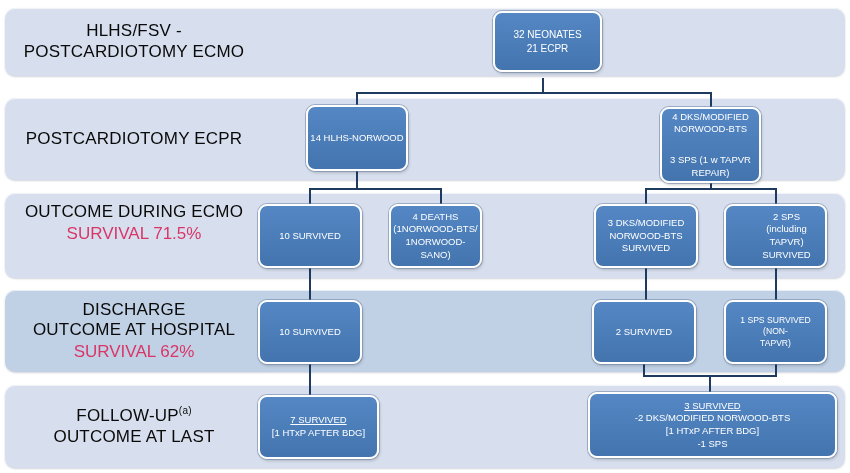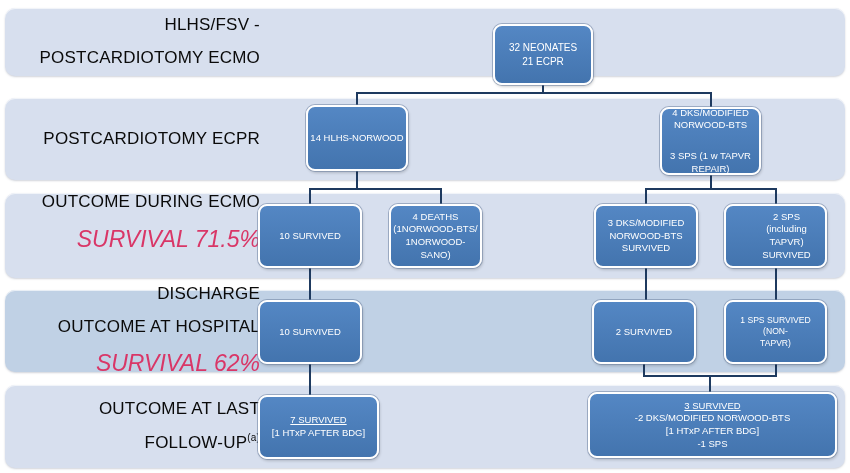--- a/index.html
+++ b/index.html
@@ -8,26 +8,26 @@
     font-family:"Liberation Sans", sans-serif; overflow:hidden;
   }
   .band {
     position:absolute; left:5px; width:840px; border-radius:10px;
     background:var(--band);
     box-shadow: inset 0 1px 0 rgba(255,255,255,0.65), 0 1px 2px rgba(120,130,150,0.35);
   }
   .band.alt { background:var(--band-alt); }
   .rowlabel {
     position:absolute; left:8px; width:252px;
-    display:flex; flex-direction:column; align-items:flex-end; justify-content:center;
-    text-align:center; color:var(--label); z-index:3;gap:12px;
+    display:flex; flex-direction:column; align-items:center; justify-content:center;
+    text-align:center; color:var(--label); z-index:3;
   }
   .rowlabel .line { font-size:17px; line-height:1.22; letter-spacing:0.2px; }
   .rowlabel .line sup { font-size:10px; }
-  .rowlabel .survival { font-size:23px; line-height:1.25; color:var(--survival);font-style:italic; }
+  .rowlabel .survival { font-size:17px; line-height:1.25; color:var(--survival); }
   .node {
     position:absolute; z-index:4; box-sizing:border-box;
     background:linear-gradient(180deg, var(--box-top), var(--box-bottom));
     border:2px solid var(--box-border); border-radius:9px;
     box-shadow:0 0 0 1px rgba(110,130,160,0.55), 1px 2px 3px rgba(0,0,0,0.18);
     color:var(--box-text);
     display:flex; flex-direction:column; align-items:center; justify-content:center;
     text-align:center; font-size:9.5px; line-height:1.32; padding:3px 2px;
   }
   .node .bl { display:block; }
@@ -60,22 +60,22 @@
   <div class="rowlabel" style="top:193px; height:60px;">
     <div class="line">OUTCOME DURING ECMO</div>
     <div class="survival">SURVIVAL 71.5%</div>
   </div>
   <div class="rowlabel" style="top:290px; height:82px;">
     <div class="line">DISCHARGE</div>
     <div class="line">OUTCOME AT HOSPITAL</div>
     <div class="survival">SURVIVAL 62%</div>
   </div>
   <div class="rowlabel" style="top:385px; height:83px;">
+    <div class="line"><span>FOLLOW-UP</span><sup>(a)</sup></div>
     <div class="line">OUTCOME AT LAST</div>
-    <div class="line"><span>FOLLOW-UP</span><sup>(a)</sup></div>
   </div>
 
   <div class="vline" style="left:542px; top:78px; height:14px;"></div>
   <div class="hline" style="left:356px; top:92px; width:356px;"></div>
   <div class="vline" style="left:356px; top:92px; height:13px;"></div>
   <div class="vline" style="left:710px; top:92px; height:15px;"></div>
 
   <div class="vline" style="left:356px; top:171px; height:17px;"></div>
   <div class="hline" style="left:309px; top:188px; width:133px;"></div>
   <div class="vline" style="left:309px; top:188px; height:16px;"></div>
@@ -89,30 +89,30 @@
   <div class="vline" style="left:309px; top:268px; height:32px;"></div>
   <div class="vline" style="left:645px; top:268px; height:32px;"></div>
   <div class="vline" style="left:775px; top:268px; height:32px;"></div>
 
   <div class="vline" style="left:309px; top:364px; height:31px;"></div>
   <div class="vline" style="left:643px; top:364px; height:13px;"></div>
   <div class="vline" style="left:775px; top:364px; height:13px;"></div>
   <div class="hline" style="left:643px; top:375px; width:134px;"></div>
   <div class="vline" style="left:709px; top:375px; height:17px;"></div>
 
-  <div class="node root" style="left:493px; top:24px; width:100px; height:61px;">
+  <div class="node root" style="left:493px; top:11px; width:109px; height:61px;">
     <span class="bl">32 NEONATES</span>
     <span class="bl">21 ECPR</span>
   </div>
 
   <div class="node" style="left:306px; top:105px; width:102px; height:66px;">
     <span class="bl">14 HLHS-NORWOOD</span>
   </div>
 
-  <div class="node" style="left:660px; top:107px; width:101px; height:68px;">
+  <div class="node" style="left:660px; top:107px; width:101px; height:76px;">
     <span class="bl">4 DKS/MODIFIED NORWOOD-BTS</span>
     <span class="bl gap">3 SPS (1 w TAPVR REPAIR)</span>
   </div>
 
   <div class="node" style="left:258px; top:204px; width:104px; height:64px;">
     <span class="bl">10 SURVIVED</span>
   </div>
 
   <div class="node" style="left:389px; top:204px; width:93px; height:64px;">
     <span class="bl">4 DEATHS</span>

